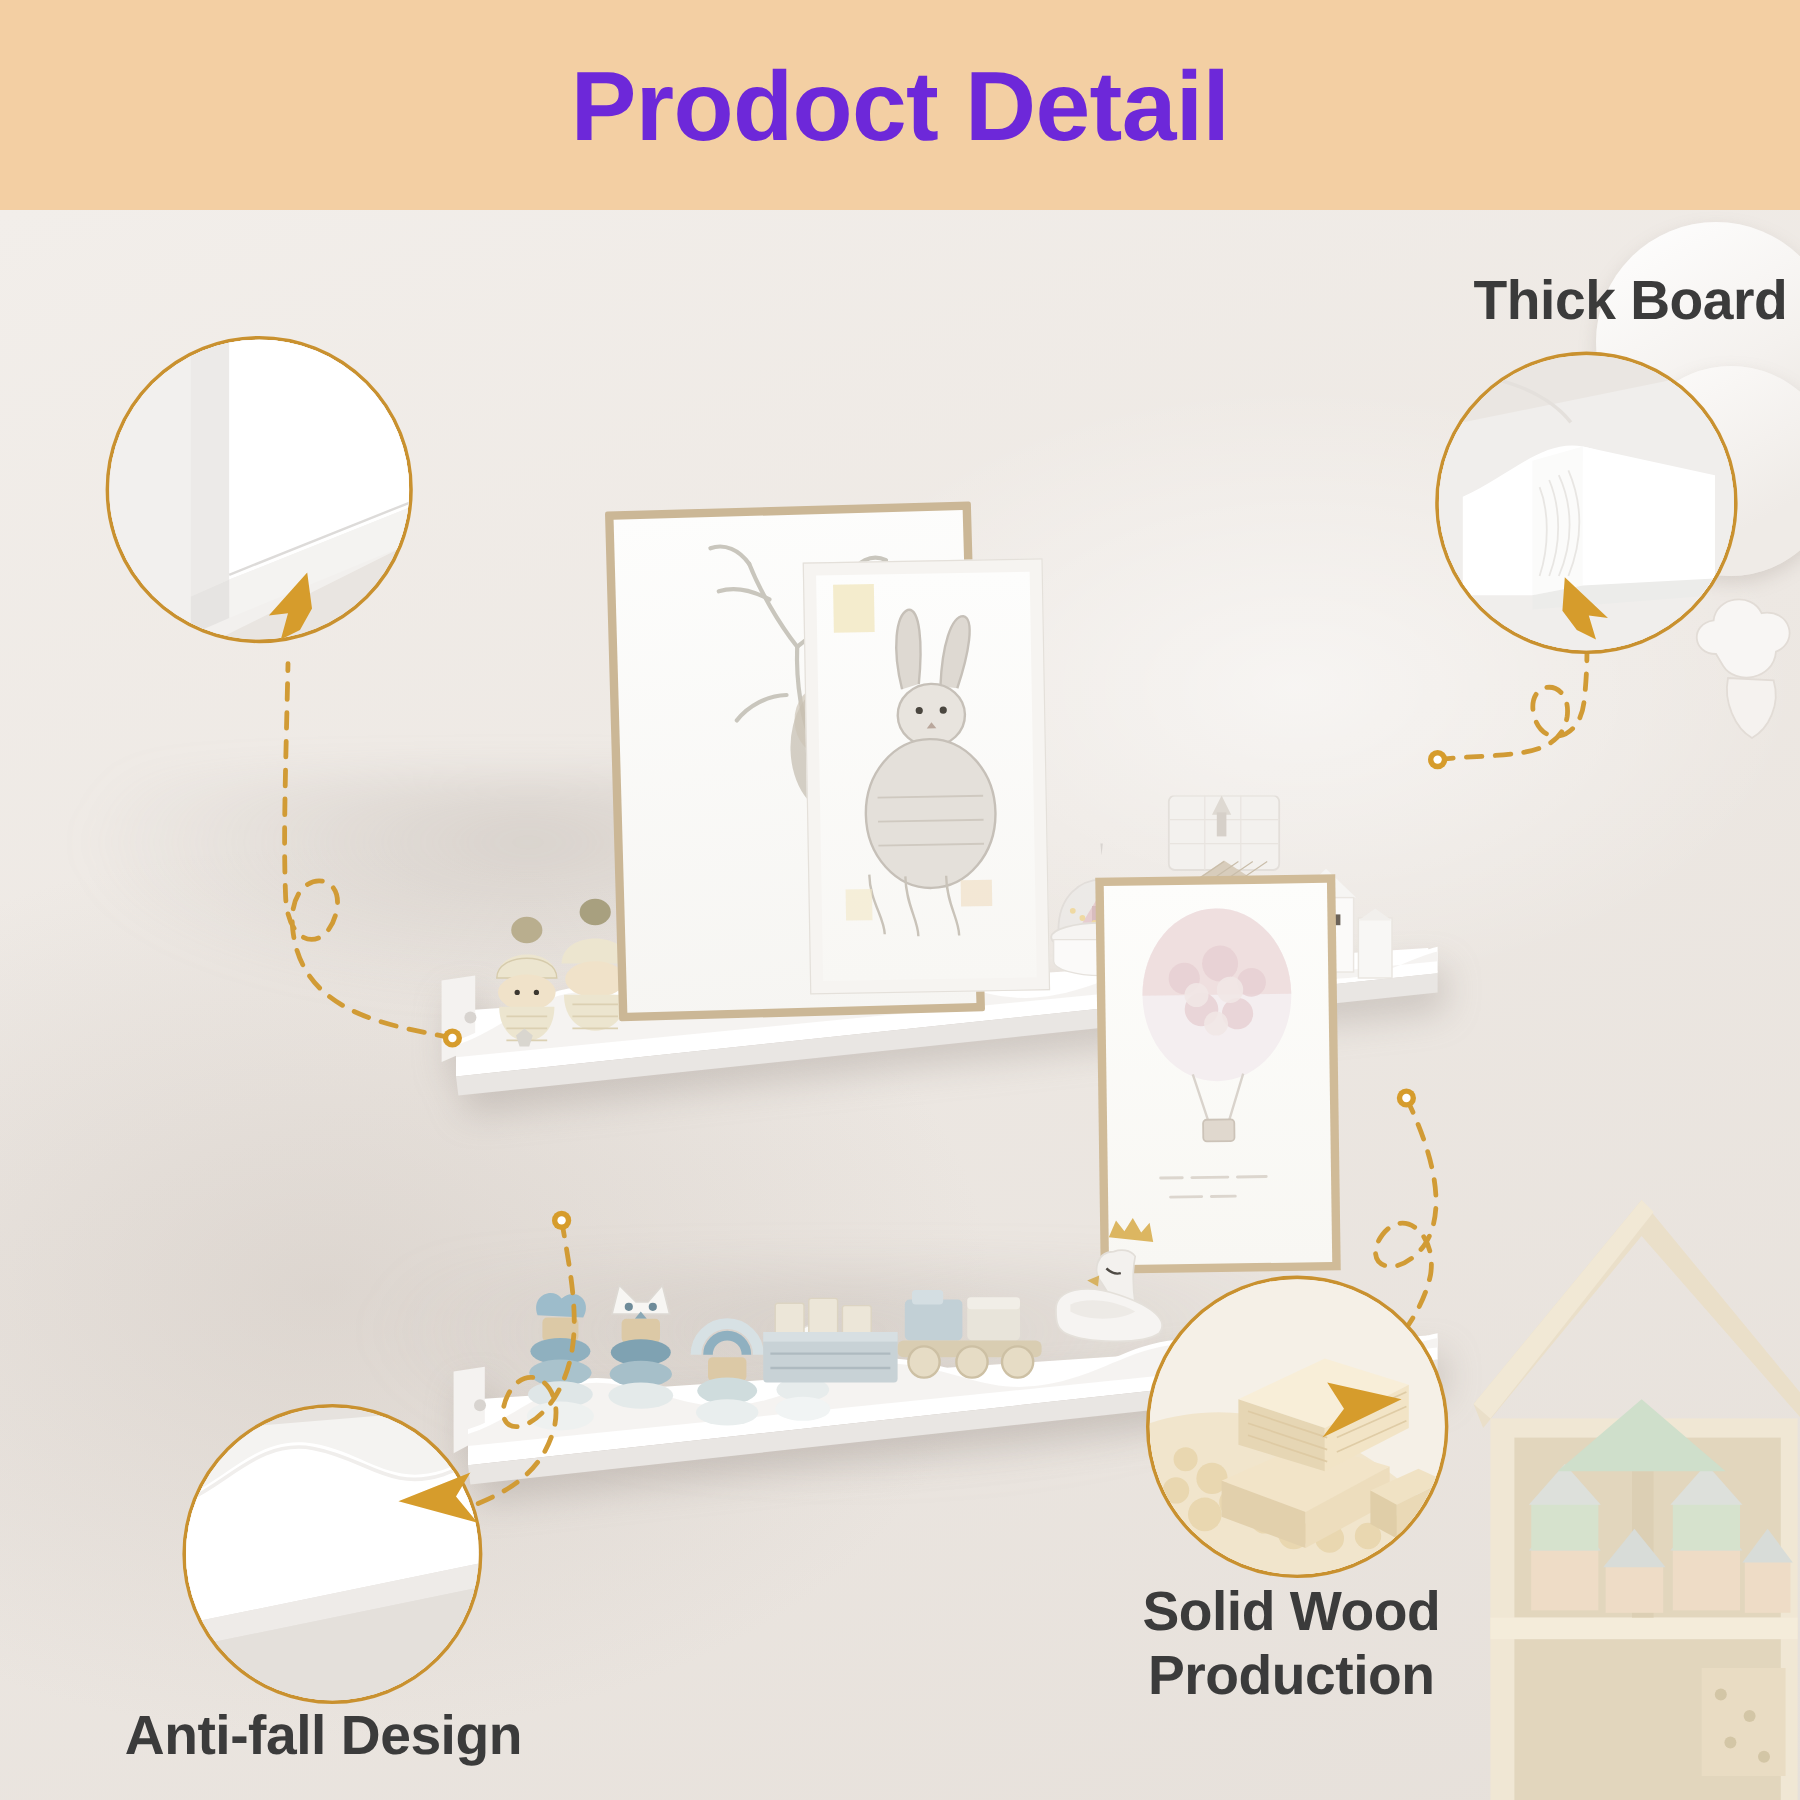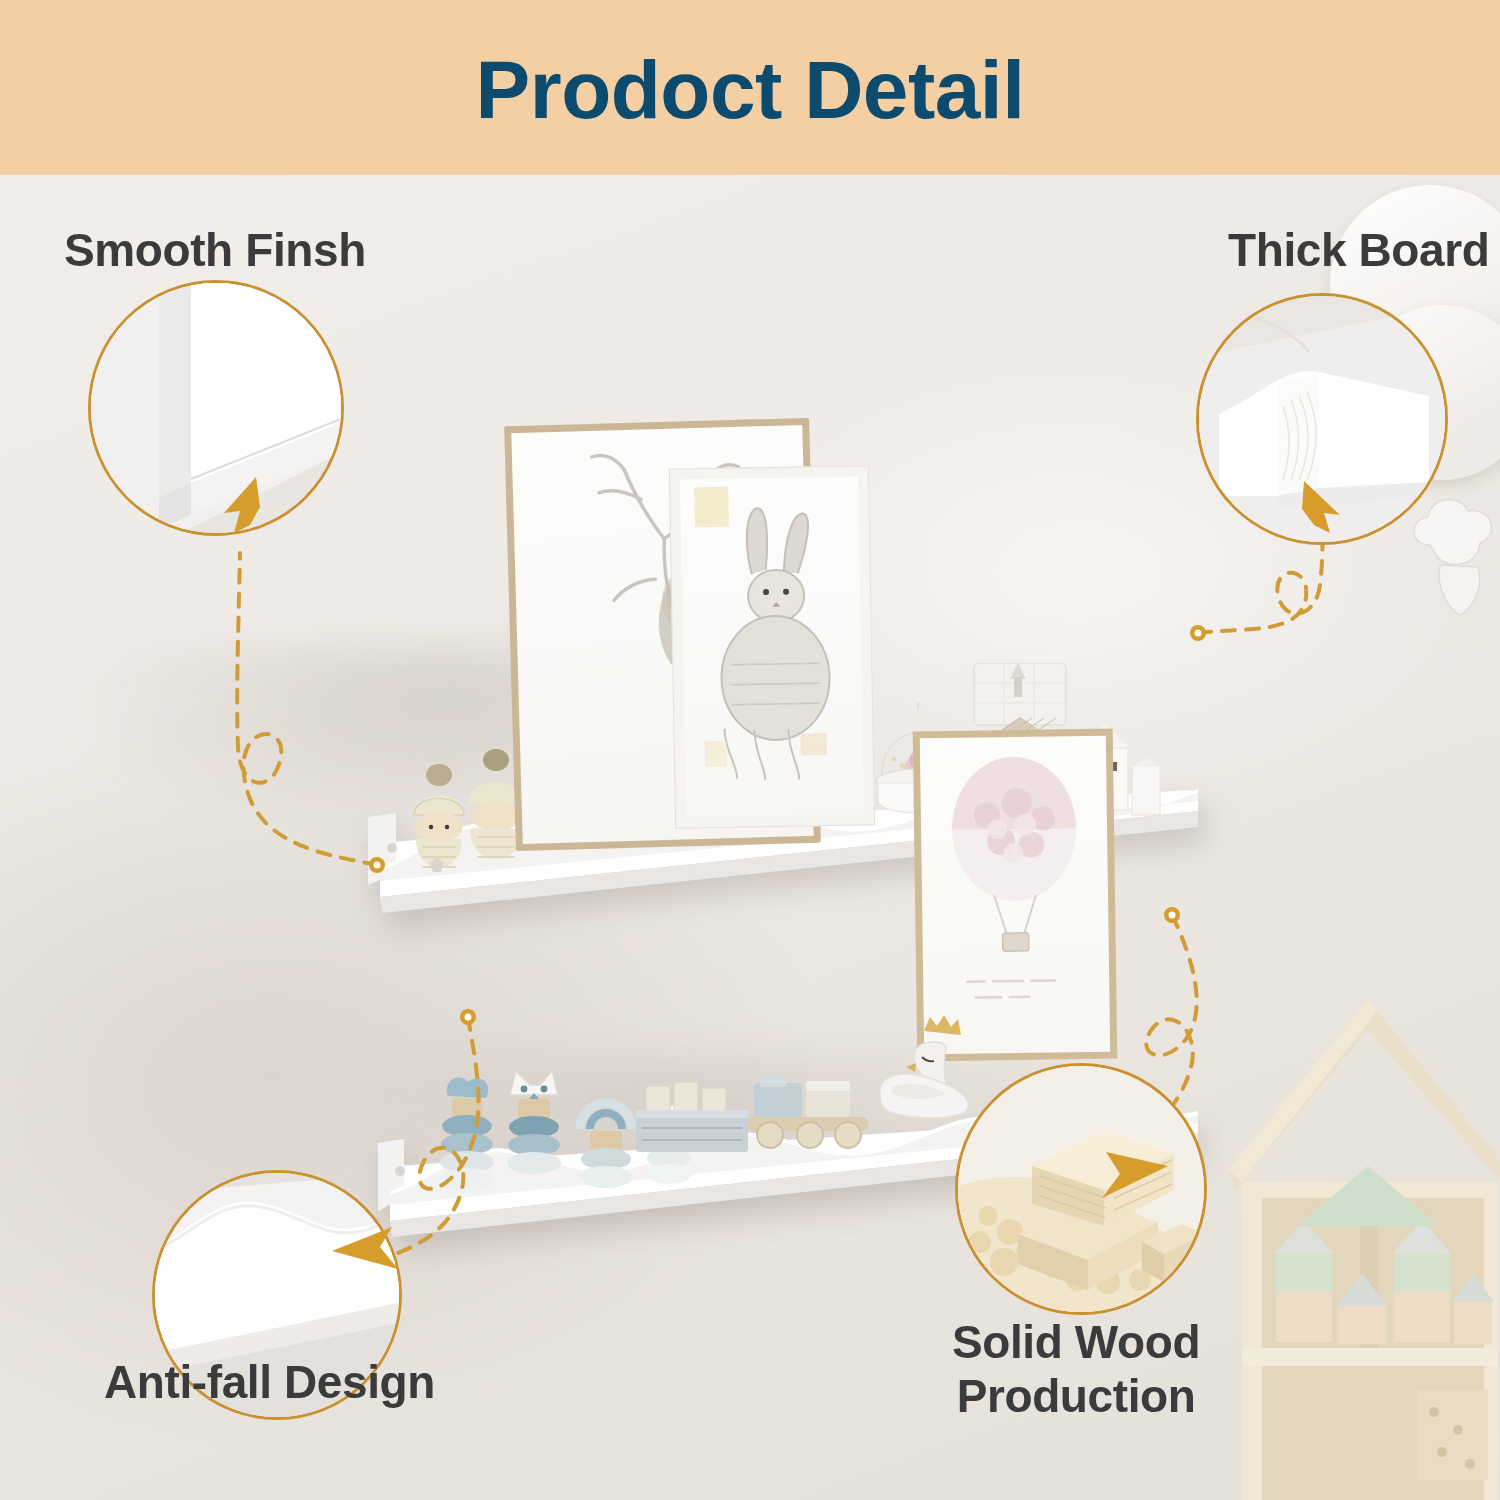--- a/index.html
+++ b/index.html
@@ -21,21 +21,21 @@
     left: 0; top: 0;
     width: 1500px; height: 175px;
     background: #f3cfa3;
     display: flex;
     align-items: center;
     justify-content: center;
   }
   .header-title {
     font-size: 82px;
     font-weight: bold;
-    color: #0c4a6e;
+    color: #6d28d9;
     letter-spacing: -0.5px;
     line-height: 1;
     margin-top: 4px;
   }
 
   
   .scene {
     position: absolute;
     left: 0; top: 175px;
     width: 1500px; height: 1325px;
@@ -557,23 +557,22 @@
     <svg class="obj" style="left:1290px; top:300px;" width="62" height="62" viewBox="0 0 62 62">
       <path d="M14 6 L50 40 L34 38 L40 58 L24 50 L12 34 Z" fill="#d69c2c"></path>
     </svg>
     <svg class="obj" style="left:330px; top:1050px;" width="70" height="52" viewBox="0 0 70 52">
       <path d="M2 26 L62 2 L50 22 L68 44 Z" fill="#d69c2c"></path>
     </svg>
     <svg class="obj" style="left:1098px; top:975px;" width="72" height="56" viewBox="0 0 72 56">
       <path d="M70 16 L8 2 L22 24 L4 48 Z" fill="#d69c2c"></path>
     </svg>
 
-    <div class="label" style="left:64px; top:48px;">Smooth Finsh</div>
 
     <div class="label" style="left:1228px; top:48px;">Thick Board</div>
 
-    <div class="label" style="left:104px; top:1180px;">Anti-fall Design</div>
+    <div class="label" style="left:104px; top:1244px;">Anti-fall Design</div>
 
     <div class="label" style="left:952px; top:1140px;text-align:center;">Solid Wood
 Production</div>
 
   </div>
 </div>
 
 </body></html>

